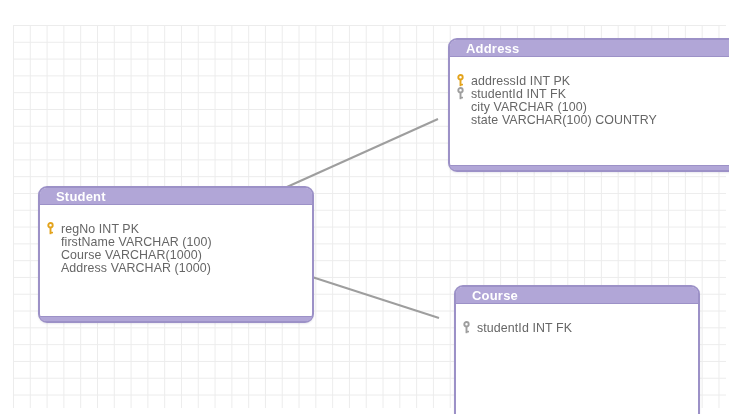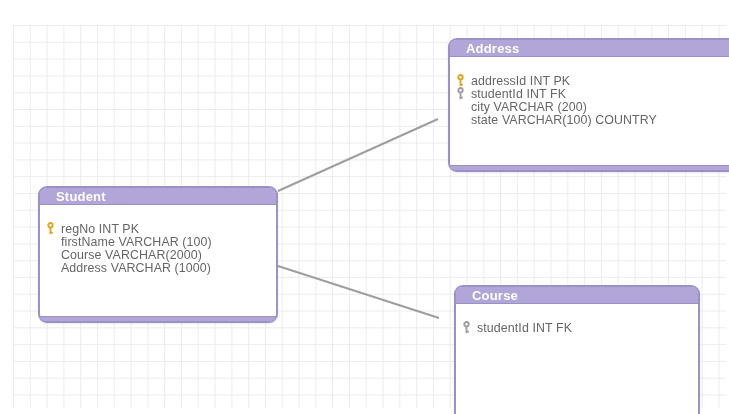--- a/index.html
+++ b/index.html
@@ -86,21 +86,21 @@
   .key-icon.pk { color: var(--pk-key); }
   .key-icon.fk { color: var(--fk-key); }
   .entity-footer {
     position: absolute;
     left: 0; right: 0; bottom: 0;
     height: 5px;
     background: var(--header-purple);
     border-top: 1px solid var(--border-purple);
     border-radius: 0 0 6px 6px;
   }
-  #entity-student { left: 38px; top: 186px; width: 240px; height: 137px; }
+  #entity-student { left: 38px; top: 186px; width: 276px; height: 137px; }
   #entity-address { left: 437px; top: 38px;  width: 300px; height: 134px; margin-left: 11px; }
   #entity-course  { left: 454px; top: 249px; width: 246px; height: 137px; margin-top: 36px; }
 </style>
 </head>
 <body>
 
 <div class="canvas">
 
   <div class="grid-layer"></div>
 
@@ -119,21 +119,21 @@
           <circle cx="4.5" cy="3.2" r="2.2" fill="none" stroke="currentColor" stroke-width="1.9"></circle>
           <line x1="4.5" y1="5.4" x2="4.5" y2="12.2" stroke="currentColor" stroke-width="1.9"></line>
           <line x1="4.5" y1="10.6" x2="7" y2="10.6" stroke="currentColor" stroke-width="1.6"></line>
         </svg>
         <span class="row-text">regNo INT PK</span>
       </div>
       <div class="field-row">
         <span class="row-text">firstName VARCHAR (100)</span>
       </div>
       <div class="field-row">
-        <span class="row-text">Course VARCHAR(2000)</span>
+        <span class="row-text">Course VARCHAR(1000)</span>
       </div>
       <div class="field-row">
         <span class="row-text">Address VARCHAR (1000)</span>
       </div>
     </div>
     <div class="entity-footer"></div>
   </div>
 
   <div class="entity" id="entity-address">
     <div class="entity-header">
@@ -150,21 +150,21 @@
       </div>
       <div class="field-row">
         <svg class="key-icon fk" viewBox="0 0 9 13">
           <circle cx="4.5" cy="3.2" r="2.2" fill="none" stroke="currentColor" stroke-width="1.9"></circle>
           <line x1="4.5" y1="5.4" x2="4.5" y2="12.2" stroke="currentColor" stroke-width="1.9"></line>
           <line x1="4.5" y1="10.6" x2="7" y2="10.6" stroke="currentColor" stroke-width="1.6"></line>
         </svg>
         <span class="row-text">studentId INT FK</span>
       </div>
       <div class="field-row">
-        <span class="row-text">city VARCHAR (200)</span>
+        <span class="row-text">city VARCHAR (100)</span>
       </div>
       <div class="field-row">
         <span class="row-text">state VARCHAR(100) COUNTRY</span>
       </div>
     </div>
     <div class="entity-footer"></div>
   </div>
 
   <div class="entity" id="entity-course">
     <div class="entity-header">

